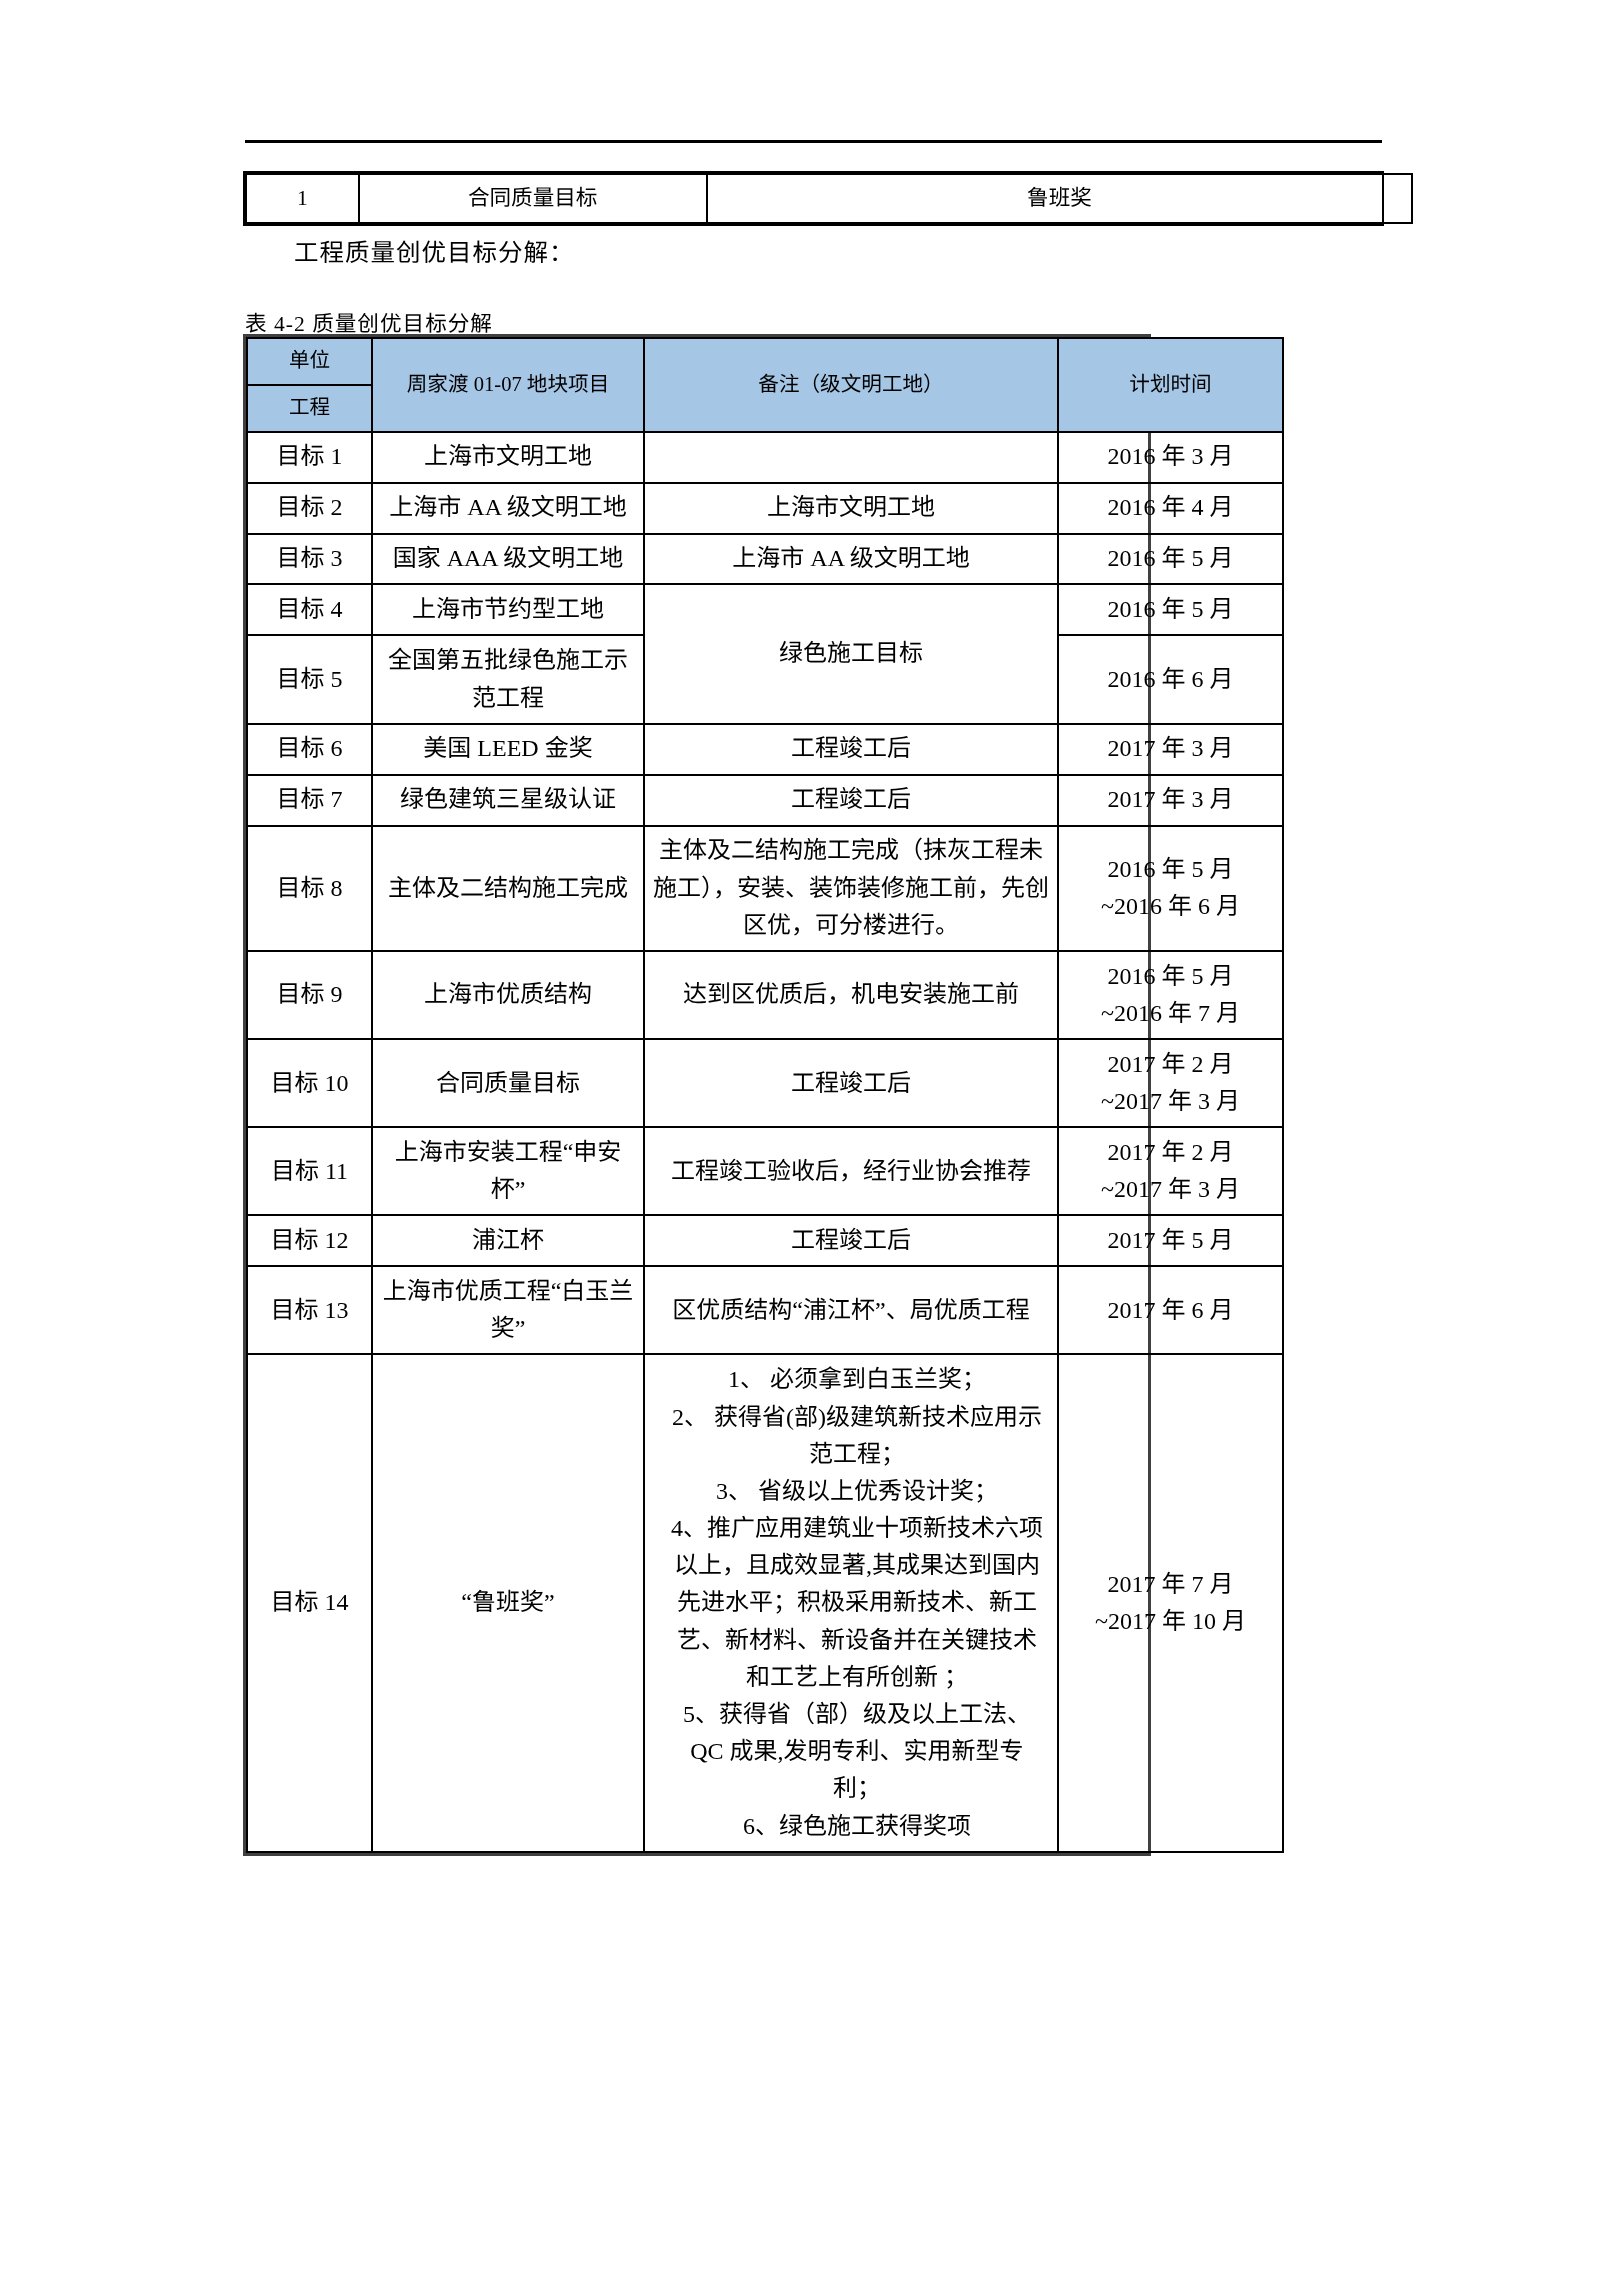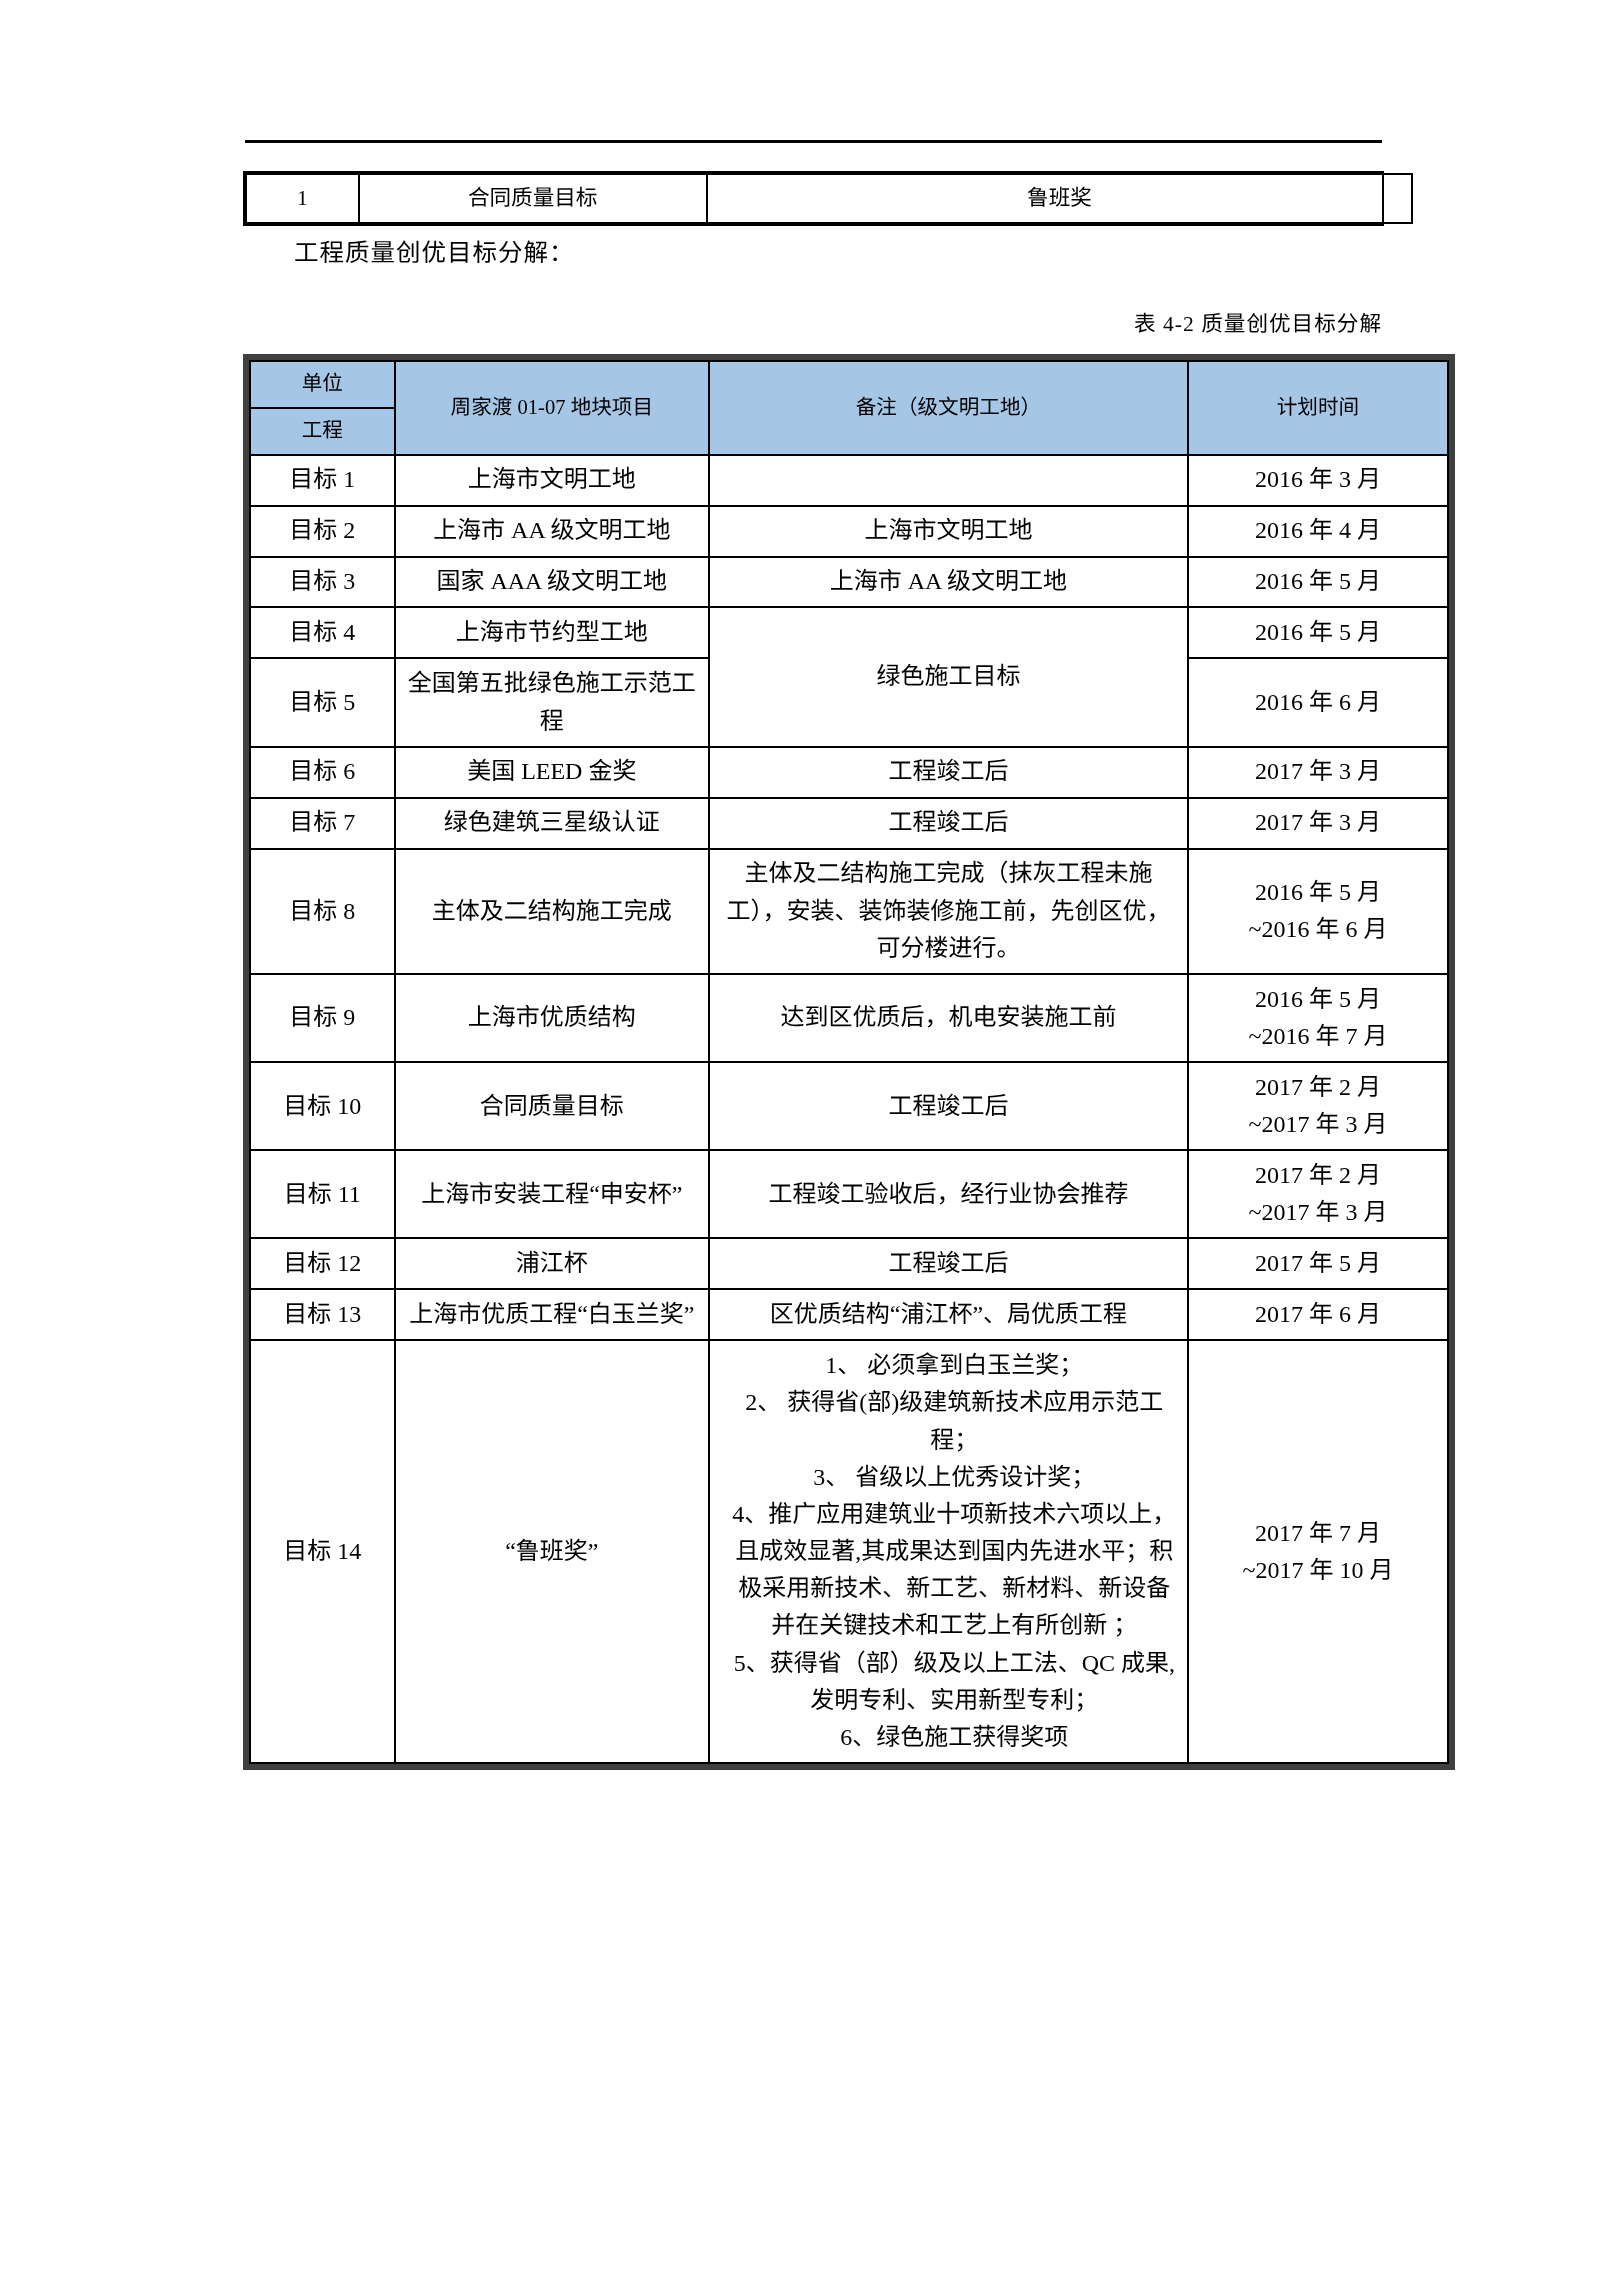--- a/index.html
+++ b/index.html
@@ -41,21 +41,21 @@
   
   .para{
     position:absolute;left:294px;top:233px;
     font-size:24.5px;letter-spacing:1px;
     color:#000;
     font-family:Liberation Mono, monospace;
   }
   
   .caption{
     position:absolute;left:245px;top:306px;width:1137px;
-    text-align:right;
+    text-align:left;
     font-size:21.6px;
     letter-spacing:1px;
   }
 
   
   .tbl-main{
     position:absolute;left:245px;top:348px;width:1137px;
     border-collapse:collapse;
     table-layout:fixed;
   }
@@ -80,22 +80,22 @@
   .col-time{width:225px;}
 
   .notes{
     text-align:left;
     line-height:1.62;
     padding-left:21.6px !important;
     padding-right:9.8px !important;
   }
   
   .tbl-wrap{
-    position:absolute;left:243px;top:354px;width:1212px;
-    border:6px solid #404040;
+    position:absolute;left:243px;top:334px;width:908px;
+    border:3px solid #404040;
     box-sizing:border-box;
   }
   .tbl-wrap .tbl-main{
     position:static;left:auto;top:auto;width:100%;
   }
   .tbl-top-wrap{
     position:absolute;left:243px;top:171px;width:1141px;
     border:2px solid #000;box-sizing:border-box;
   }
   .tbl-top-wrap .tbl-top{position:static;width:100%;}

